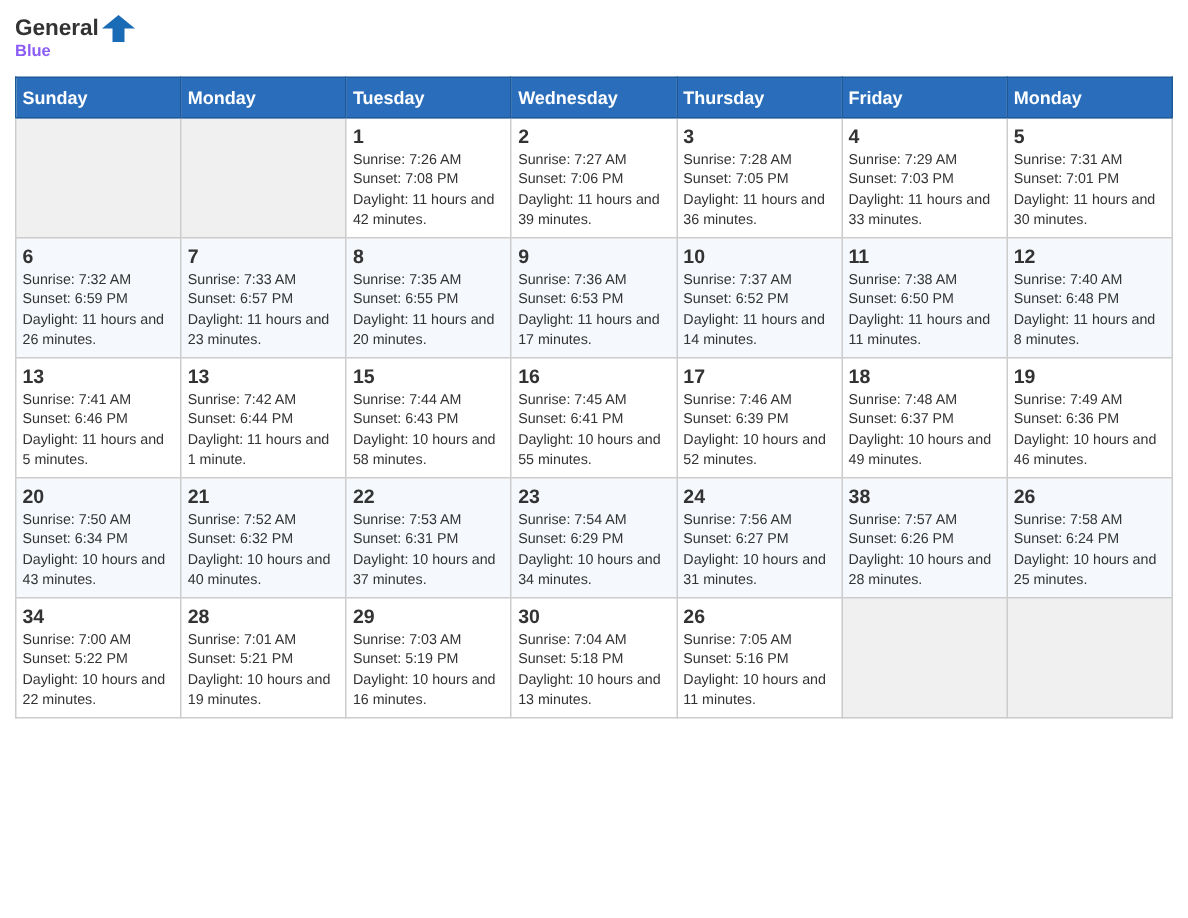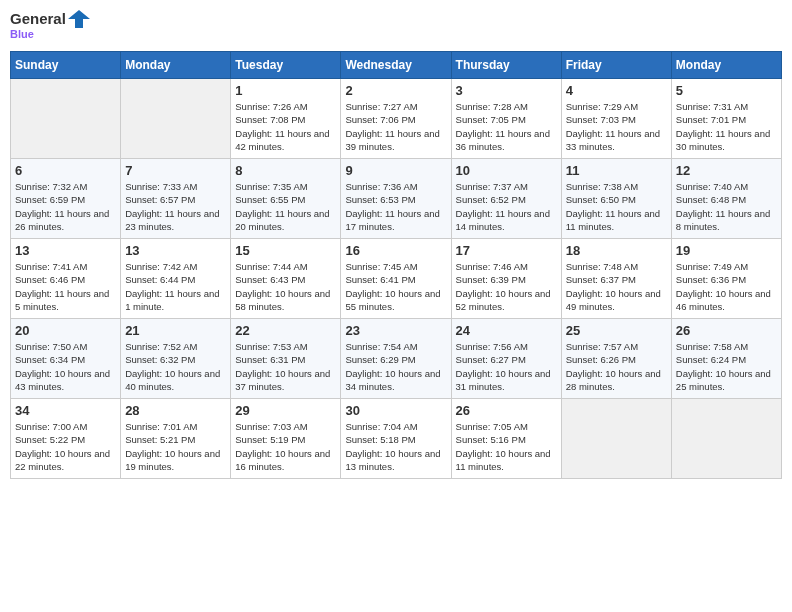--- a/index.html
+++ b/index.html
@@ -208,21 +208,21 @@
         </td>
         <td>
           <div class="day-number">23</div>
           <div class="day-info">Sunrise: 7:54 AM<br>Sunset: 6:29 PM<br>Daylight: 10 hours and 34 minutes.</div>
         </td>
         <td>
           <div class="day-number">24</div>
           <div class="day-info">Sunrise: 7:56 AM<br>Sunset: 6:27 PM<br>Daylight: 10 hours and 31 minutes.</div>
         </td>
         <td>
-          <div class="day-number">25</div>
+          <div class="day-number">38</div>
           <div class="day-info">Sunrise: 7:57 AM<br>Sunset: 6:26 PM<br>Daylight: 10 hours and 28 minutes.</div>
         </td>
         <td>
           <div class="day-number">26</div>
           <div class="day-info">Sunrise: 7:58 AM<br>Sunset: 6:24 PM<br>Daylight: 10 hours and 25 minutes.</div>
         </td>
       </tr>
       <tr>
         <td>
           <div class="day-number">34</div>

